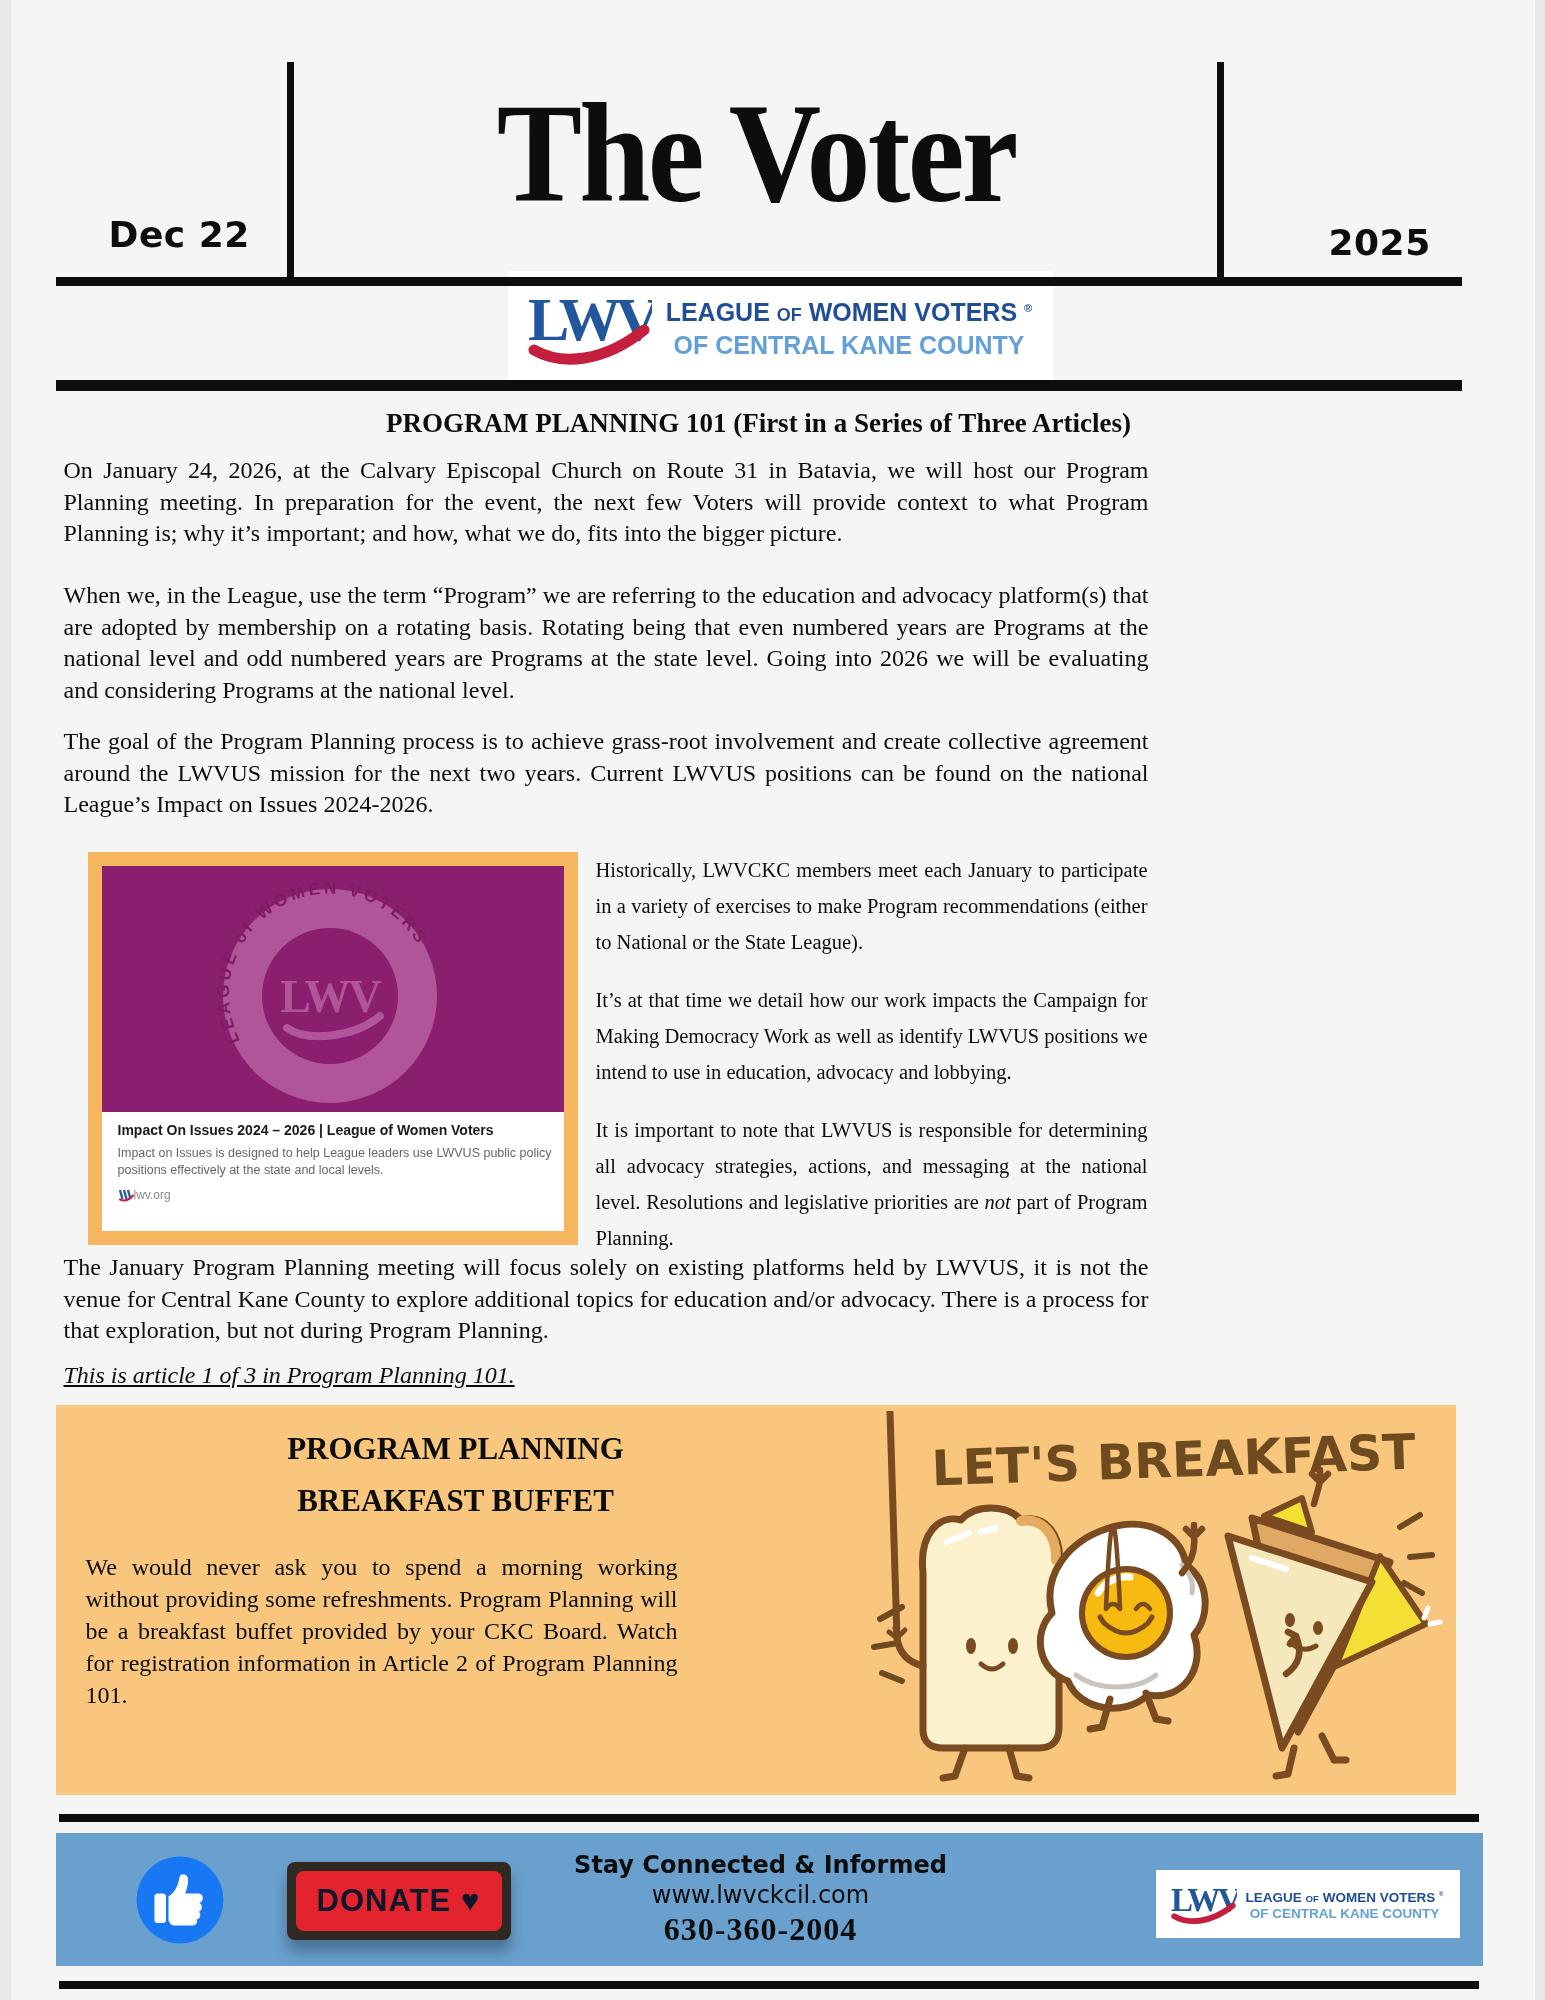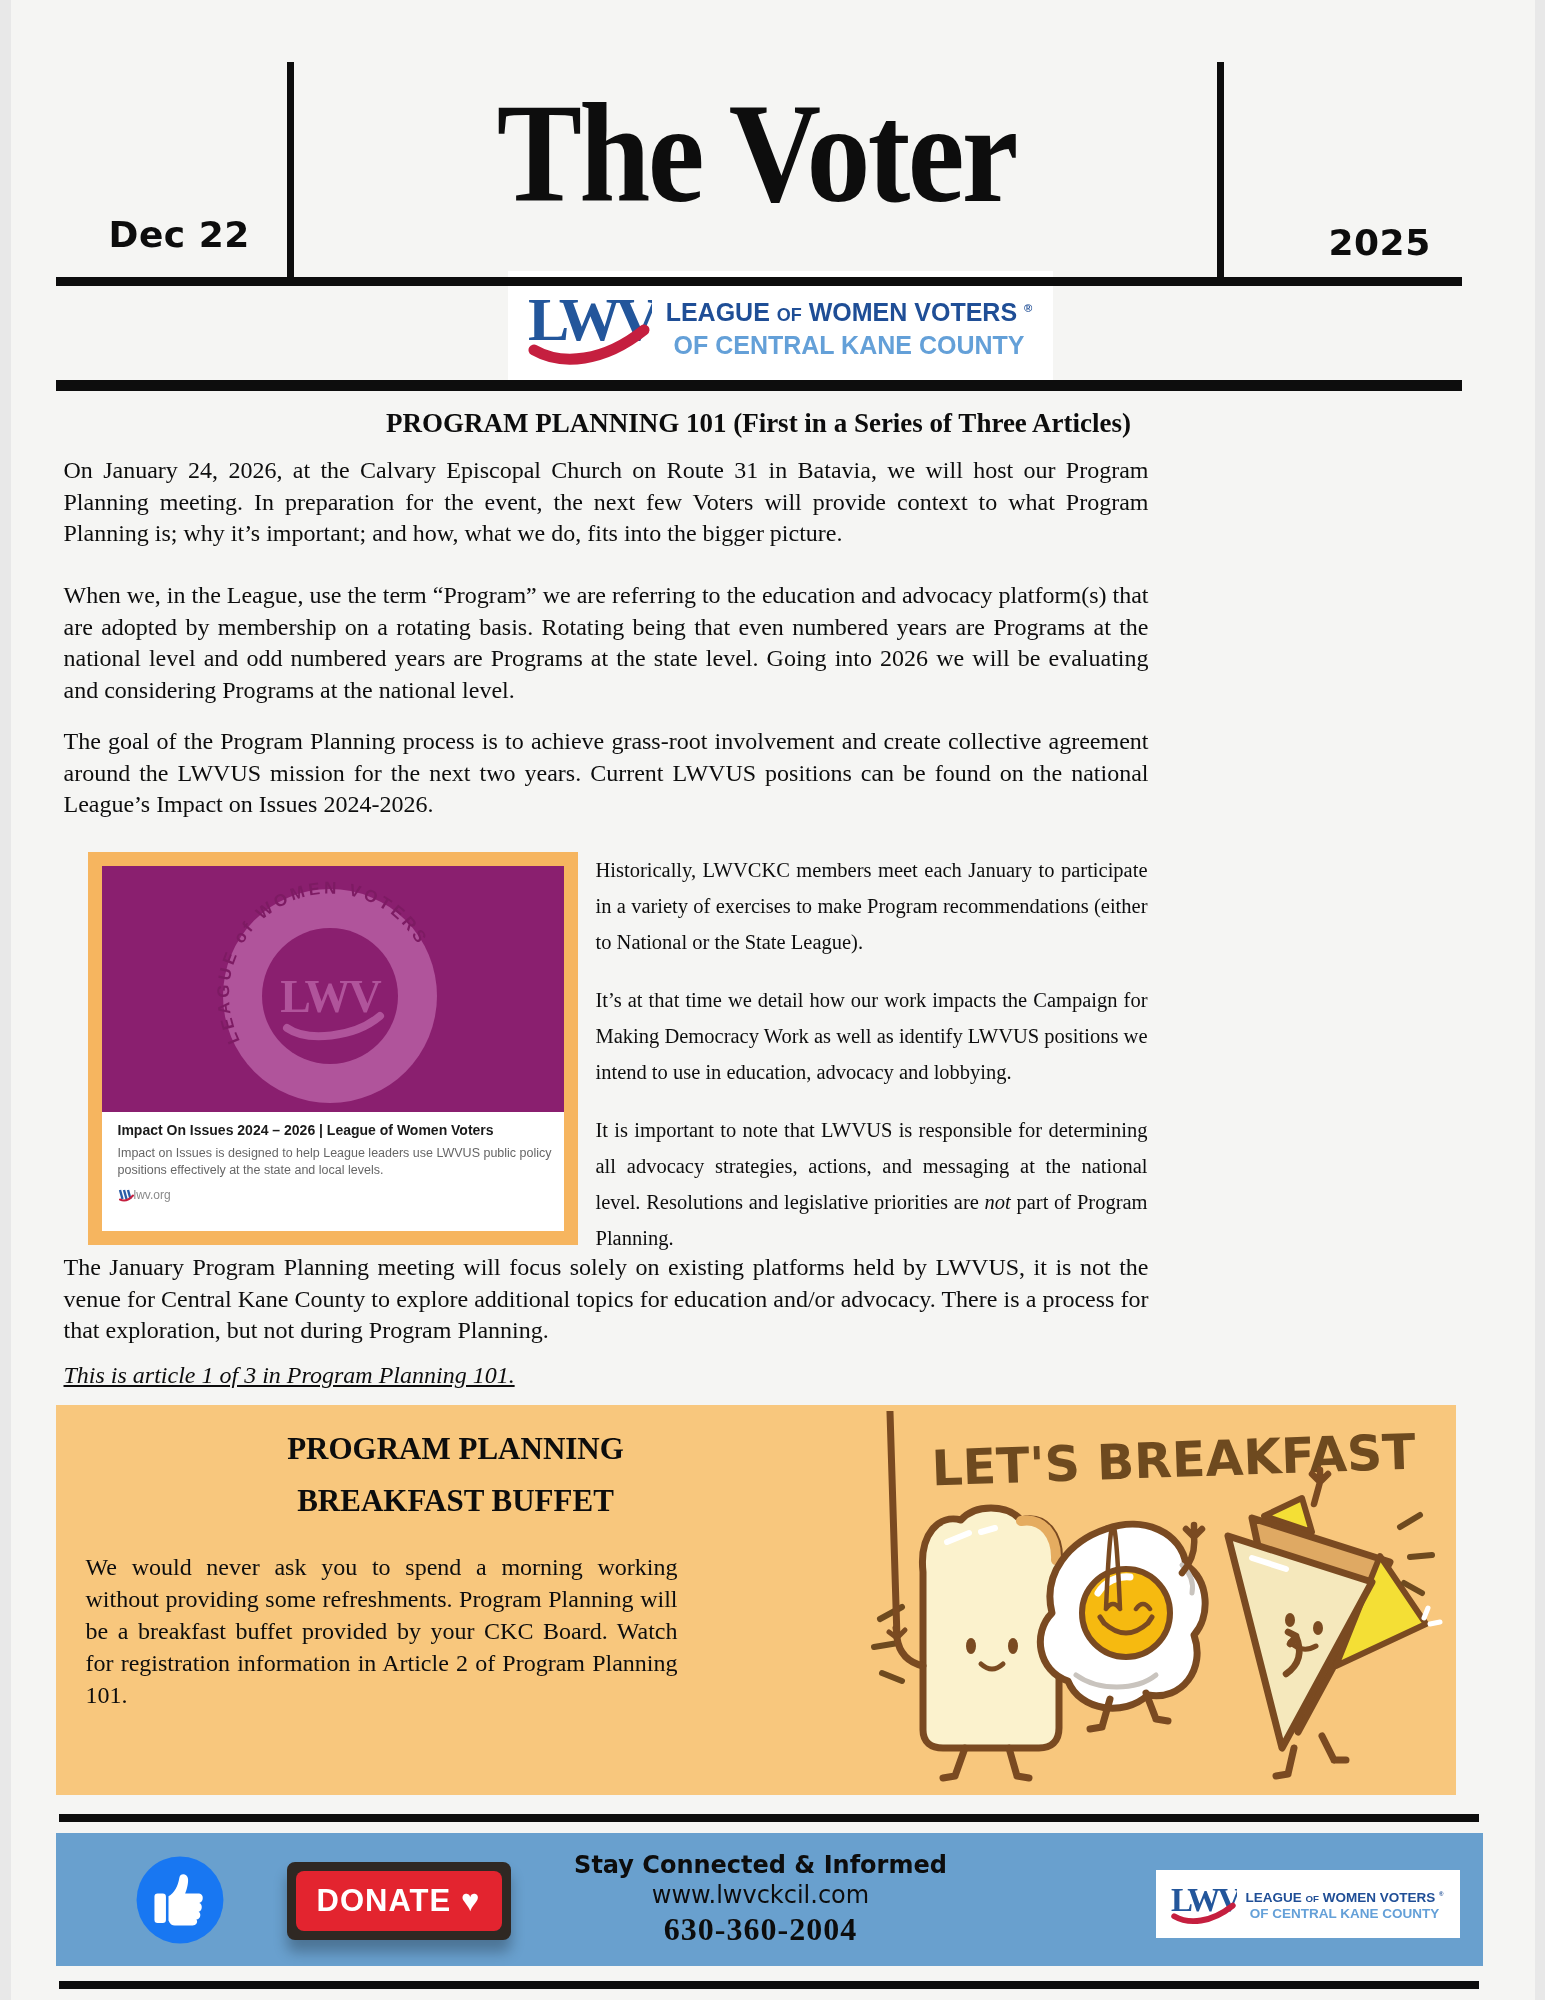--- a/index.html
+++ b/index.html
@@ -59,21 +59,21 @@
   .ph1{top:26px;} .ph2{top:78px;}
   .promo-body{position:absolute;left:30px;top:146px;width:592px;font-size:24px;line-height:32px;text-align:justify;}
   .promo-art{position:absolute;right:12px;top:6px;width:580px;height:376px;}
   
   .fline{left:48px;width:1420px;height:8px;}
   .bluebar{left:45px;top:1833px;width:1427px;height:133px;background:var(--footer-blue);}
   .like{left:123px;top:1854px;width:92px;height:92px;cursor:pointer;}
   .donate{left:276px;top:1862px;width:224px;height:78px;background:var(--donate-frame);border-radius:8px;
       box-shadow:0 12px 14px rgba(0,0,0,.28);cursor:pointer;}
   .donate-inner{position:absolute;inset:9px;background:var(--donate-red);border-radius:8px;
-      display:flex;align-items:center;justify-content:center;gap:10px;color:#ffffff;
+      display:flex;align-items:center;justify-content:center;gap:10px;color:#0f172a;
       font-family:"Liberation Sans",sans-serif;font-weight:700;font-size:31px;letter-spacing:1px;}
   .ftext{left:430px;top:1833px;width:640px;height:133px;display:flex;flex-direction:column;
       align-items:center;justify-content:center;gap:2px;}
   .fstay{font-weight:700;font-size:24px;}
   .furl{font-size:24px;}
   .fphone{font-weight:700;font-size:32px;letter-spacing:1px;font-family:"Liberation Serif",serif;}
 </style>
 </head>
 <body>
 

